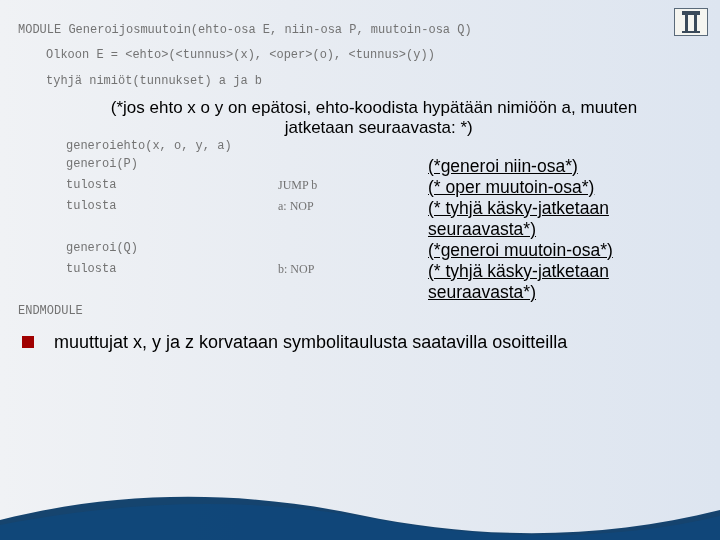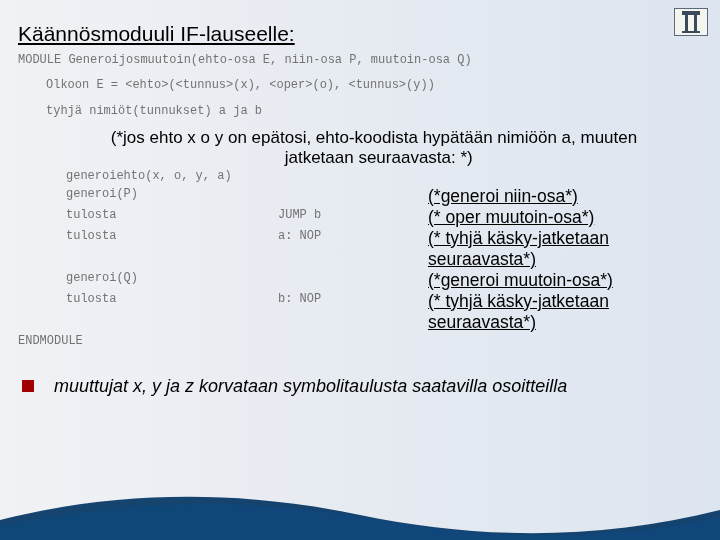--- a/index.html
+++ b/index.html
@@ -64,32 +64,31 @@
     white-space: normal;
     text-align: center;
   }
   .indent1 { padding-left: 28px; margin-top: 8px; }
   .indent2 { padding-left: 48px; }
   .row {
     display: flex;
     gap: 20px;
   }
   .col-a { width: 192px; flex-shrink: 0; }
-  .col-b { width: 130px; flex-shrink: 0; }
+  .col-b { width: 130px; flex-shrink: 0; font-family: Liberation Serif, serif; }
   .col-c { flex: 1; text-decoration: underline; }
   .note {
     font-family: Arial, Helvetica, sans-serif;
     font-size: 17.5px;
   }
   .bullet-row {
     display: flex;
     align-items: flex-start;
-    margin-top: 26px;
+    margin-top: 12px;
     padding-left: 4px;
-    font-style: italic;
   }
   .bullet {
     width: 12px;
     height: 12px;
     background: #a00000;
     margin-right: 20px;
     margin-top: 4px;
     flex-shrink: 0;
   }
   .bullet-text {
@@ -106,21 +105,20 @@
   }
 </style>
 </head>
 <body>
 
 <div class="logo">
   <div class="logo-inner"></div>
 </div>
 
 <div class="content">
-  <div class="title">Käännösmoduuli IF-lauseelle:</div>
 
   <div class="mono">MODULE Generoijosmuutoin(ehto-osa E, niin-osa P, muutoin-osa Q)</div>
 
   <div class="mono indent1">Olkoon E = &lt;ehto&gt;(&lt;tunnus&gt;(x), &lt;oper&gt;(o), &lt;tunnus&gt;(y))</div>
   <div class="mono indent1">tyhjä nimiöt(tunnukset) a ja b</div>
 
   <div class="sans-note indent1">
     (*jos ehto x o y on epätosi, ehto-koodista hypätään nimiöön a, muuten<br>
     &nbsp;&nbsp;jatketaan seuraavasta: *)
   </div>

